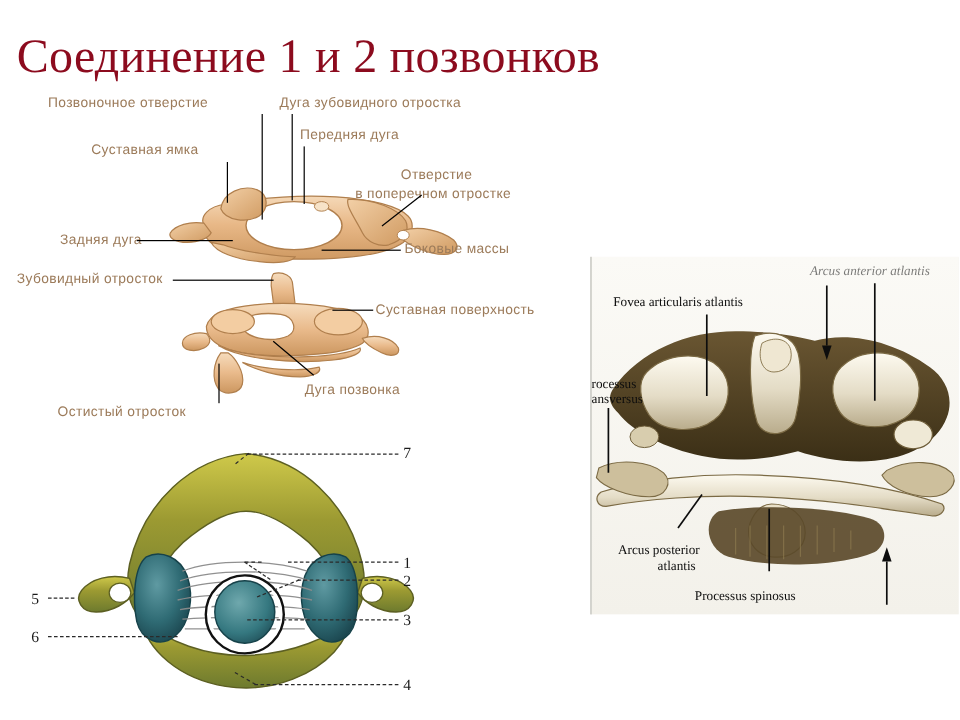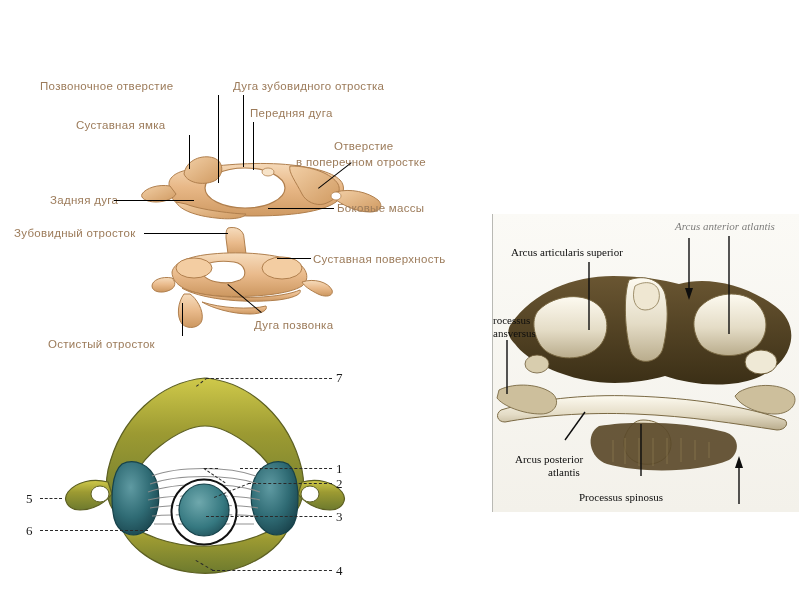--- a/index.html
+++ b/index.html
@@ -94,20 +94,21 @@
     overflow: hidden;
     border-left: 1px solid #b9b9b4;
   }
   .photo-panel .lat-label { color: #0d0d0d; }
 </style>
 </head>
 <body>
 
 <div class="slide">
 
+  <div class="slide-title">Соединение 1 и 2 позвонков</div>
 
   <svg class="fig" style="left:140px; top:140px;" width="250" height="90" viewBox="0 0 250 90">
     <defs>
       <linearGradient id="boneA" x1="0" y1="0" x2="0" y2="1">
         <stop offset="0%" stop-color="#f5d9b8"></stop>
         <stop offset="45%" stop-color="#e8b887"></stop>
         <stop offset="100%" stop-color="#cf9a63"></stop>
       </linearGradient>
       <linearGradient id="boneB" x1="0" y1="0" x2="1" y2="1">
         <stop offset="0%" stop-color="#f2cfa6"></stop>
@@ -349,21 +350,21 @@
       <line x1="196" y1="24" x2="196" y2="74" stroke="#0d0d0d" stroke-width="1.4"></line>
       <polygon points="192,74 200,74 196,86" fill="#0d0d0d"></polygon>
       <line x1="236" y1="22" x2="236" y2="120" stroke="#0d0d0d" stroke-width="1.4"></line>
       <line x1="14" y1="126" x2="14" y2="180" stroke="#0d0d0d" stroke-width="1.4"></line>
       <line x1="72" y1="226" x2="92" y2="198" stroke="#0d0d0d" stroke-width="1.4"></line>
       <line x1="148" y1="262" x2="148" y2="210" stroke="#0d0d0d" stroke-width="1.4"></line>
       <line x1="246" y1="290" x2="246" y2="254" stroke="#0d0d0d" stroke-width="1.4"></line>
       <polygon points="242,254 250,254 246,242" fill="#0d0d0d"></polygon>
     </svg>
 
-    <div class="lat-label" style="left:18px; top:32px;">Arcus articularis superior</div>
+    <div class="lat-label" style="left:18px; top:32px;">Fovea articularis atlantis</div>
     <div class="lat-label faded" style="left:182px; top:6px;font-style:italic;">Arcus anterior atlantis</div>
     <div class="lat-label" style="left:0px; top:100px;">rocessus</div>
     <div class="lat-label" style="left:0px; top:113px;">ansversus</div>
     <div class="lat-label" style="left:22px; top:239px;">Arcus posterior</div>
     <div class="lat-label" style="left:55px; top:252px;">atlantis</div>
     <div class="lat-label" style="left:86px; top:277px;">Processus spinosus</div>
   </div>
 
 </div>
 

